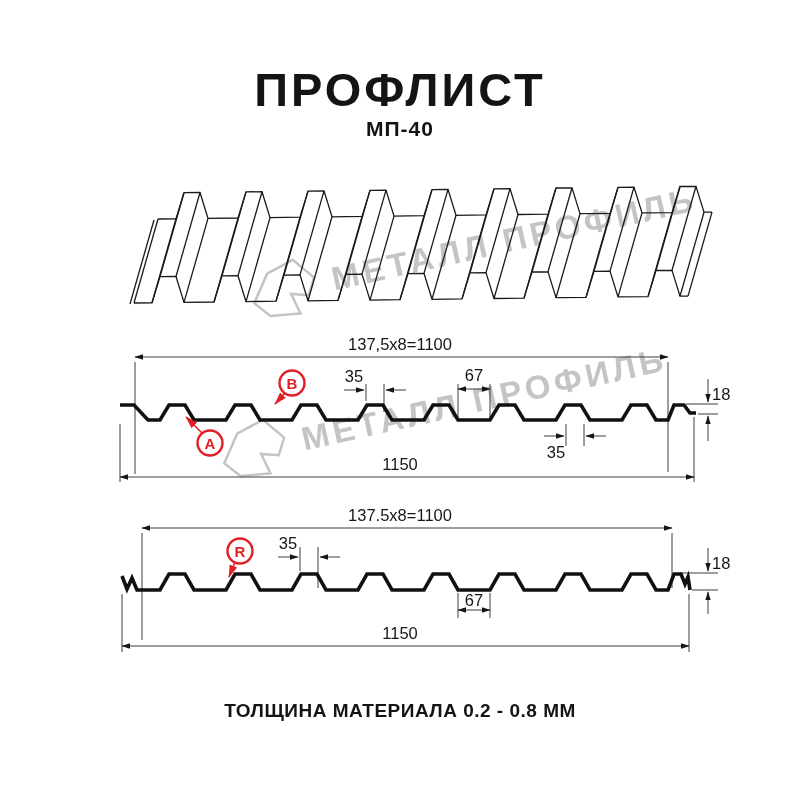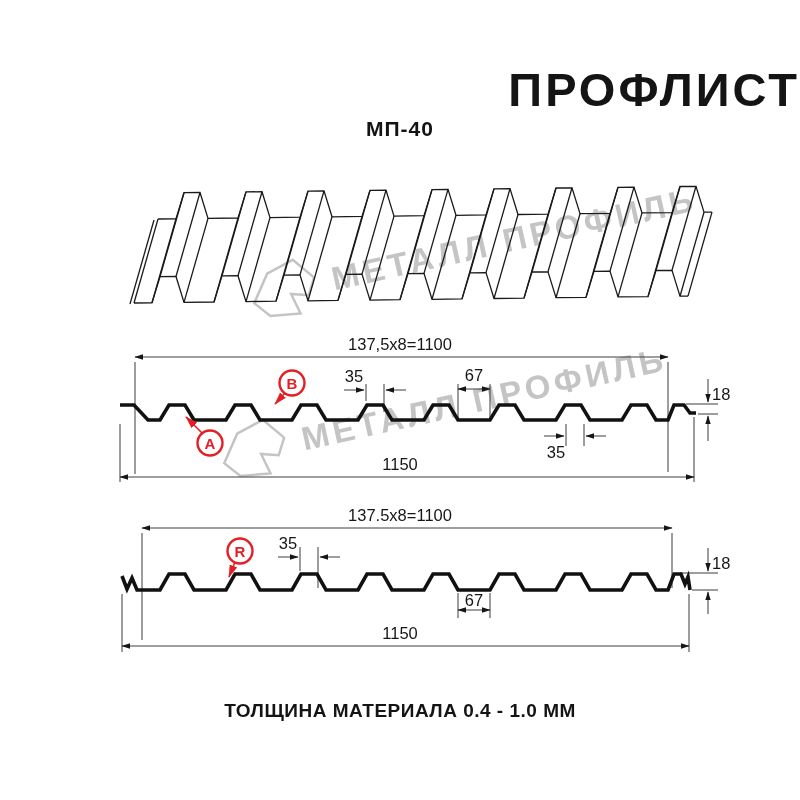--- a/index.html
+++ b/index.html
@@ -1,18 +1,18 @@
 <!DOCTYPE html>
 <html><head>
 <meta charset="utf-8">
 <style>
   html,body{margin:0;padding:0;background:#fff;}
   .page{position:relative;width:800px;height:800px;background:#ffffff;overflow:hidden;
         font-family:"Liberation Sans","DejaVu Sans",sans-serif;}
-  .title{position:absolute;top:62px;left:0;width:800px;text-align:right;
+  .title{position:absolute;top:62px;left:0;width:800px;text-align:center;
          font-size:47px;font-weight:800;letter-spacing:3px;color:var(--ink,#141414);}
   .subtitle{position:absolute;top:117px;left:0;width:800px;text-align:center;
             font-size:21px;font-weight:600;letter-spacing:1px;color:var(--ink,#141414);}
   .footer-note{position:absolute;top:700px;left:0;width:800px;text-align:center;
                font-size:19px;font-weight:600;letter-spacing:.5px;color:var(--ink,#141414);}
   .wm{position:absolute;display:flex;align-items:center;gap:14px;
       transform:rotate(-12.5deg);transform-origin:left center;z-index:1;
       color:var(--wm,#c4c4c4);font-weight:700;font-size:33px;letter-spacing:4px;white-space:nowrap;}
   .wm svg{flex:0 0 auto;}
   .wm-logo-path{fill:none;stroke:var(--wm,#c4c4c4);stroke-width:2.5;stroke-linejoin:miter;}
@@ -184,14 +184,14 @@
       <text class="dimtxt mid" x="474" y="606">67</text>
       <text class="dimtxt mid" x="400" y="639">1150</text>
       <g>
         <line class="redln" x1="235" y1="562" x2="229" y2="577" marker-end="url(#mR)"></line>
         <circle class="redcirc" cx="240" cy="551" r="12.5"></circle>
         <text class="redtxt" x="240" y="556.5">R</text>
       </g>
     </g>
   </svg>
 
-  <div class="footer-note">ТОЛЩИНА МАТЕРИАЛА 0.4 - 1.0 ММ</div>
+  <div class="footer-note">ТОЛЩИНА МАТЕРИАЛА 0.2 - 0.8 ММ</div>
 </div>
 
 </body></html>

